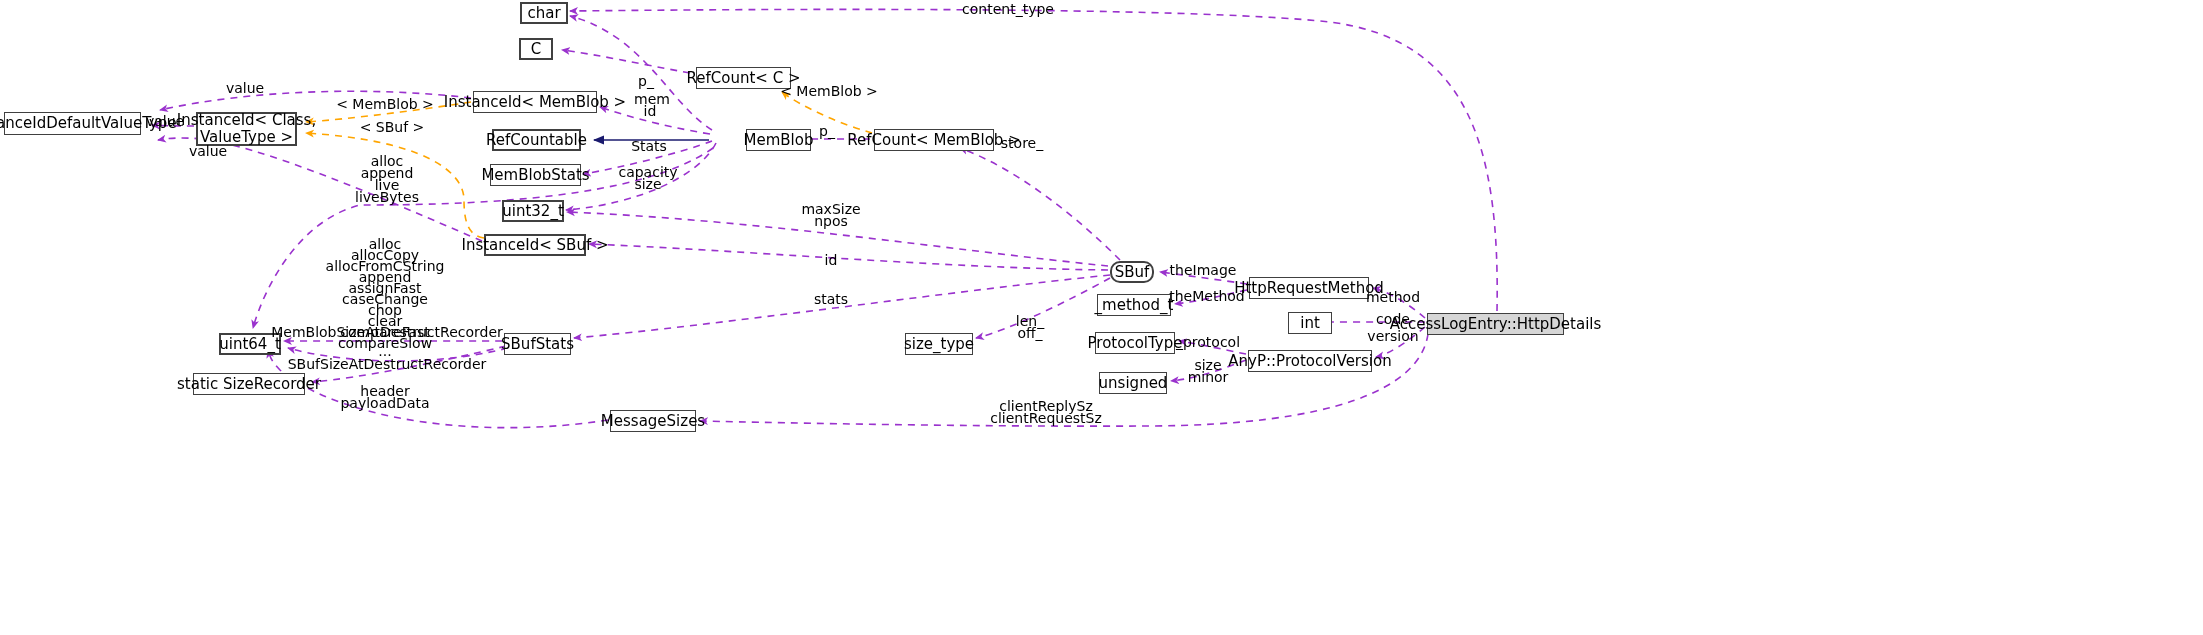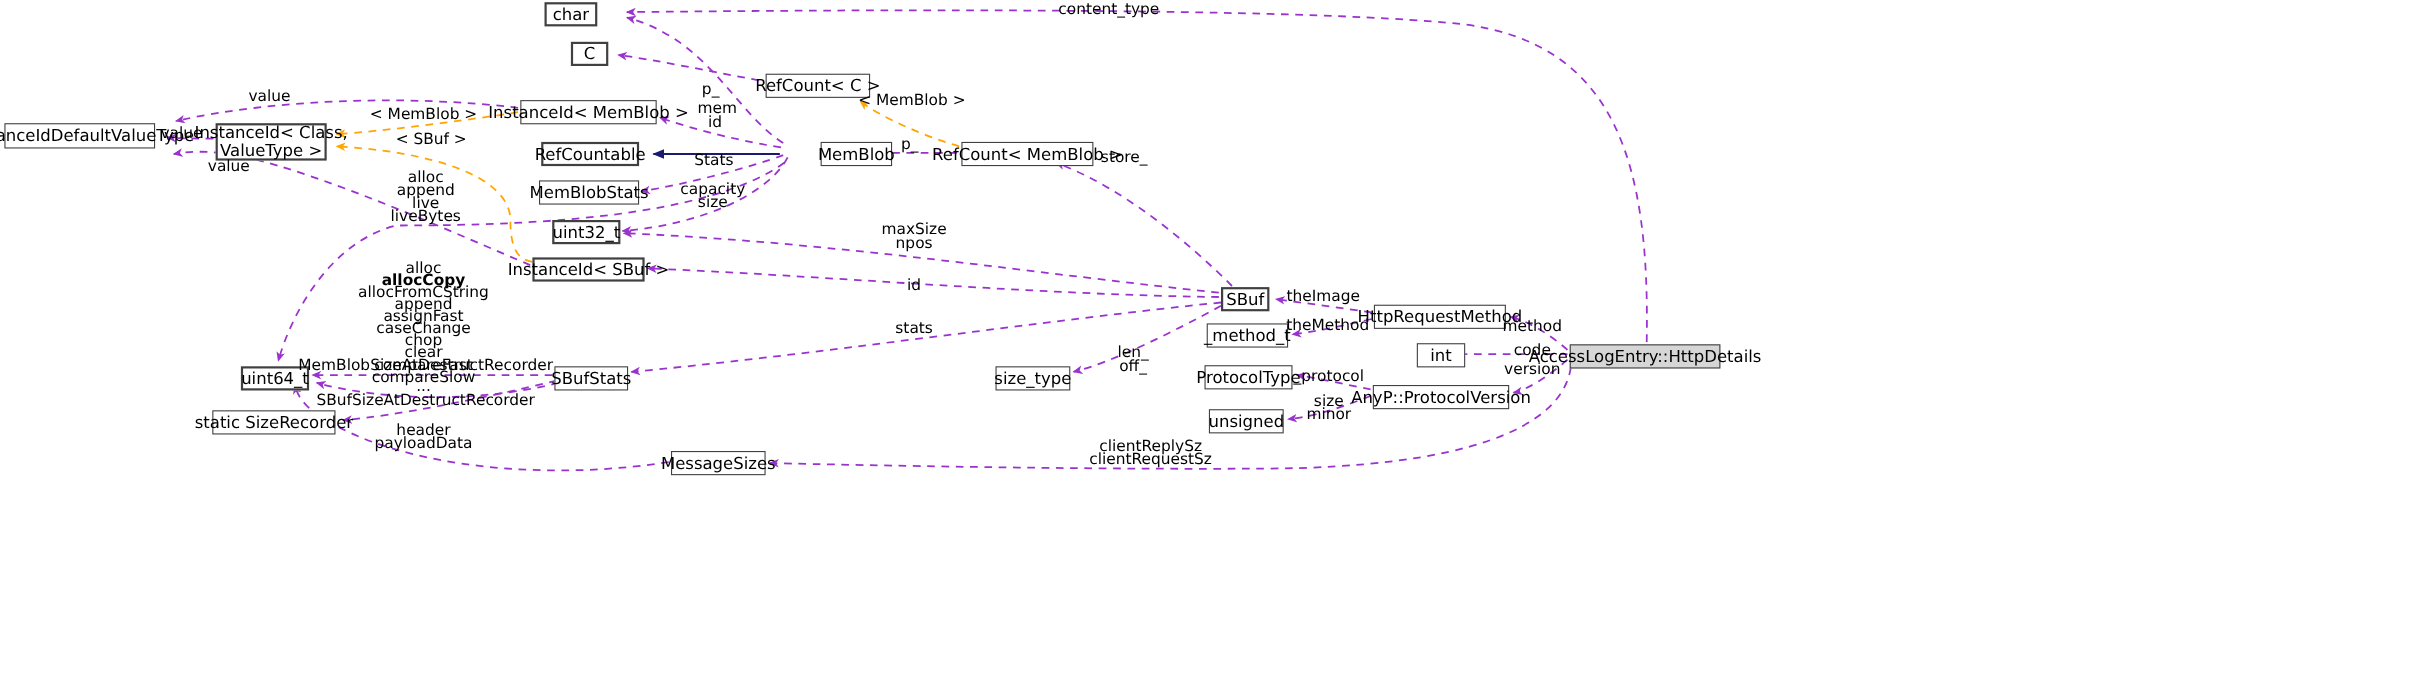--- a/index.html
+++ b/index.html
@@ -123,21 +123,21 @@
 
       <path d="M872,133 C840,124 800,106 782,92" marker-end="url(#ar-orange)"></path>
     </g>
 
     <g fill="none" stroke-width="1.6" stroke="#1a1a6e">
 
       <path d="M709,140 L594,140" marker-end="url(#ar-navy)"></path>
     </g>
   </svg>
 
-  <div class="node thick" style="left:495px;top:2px;width:48px;height:22px;">char</div>
+  <div class="node thick" style="left:520px;top:2px;width:48px;height:22px;">char</div>
 
   <div class="node thick" style="left:519px;top:38px;width:34px;height:22px;">C</div>
 
   <div class="node" style="left:696px;top:67px;width:95px;height:22px;">RefCount&lt; C &gt;</div>
 
   <div class="node" style="left:473px;top:91px;width:124px;height:22px;">InstanceId&lt; MemBlob &gt;</div>
 
   <div class="node" style="left:4px;top:112px;width:137px;height:23px;">InstanceIdDefaultValueType</div>
 
   <div class="node thick" style="left:196px;top:112px;width:101px;height:34px;">InstanceId&lt; Class,
@@ -148,21 +148,21 @@
   <div class="node" style="left:711px;top:129px;width:65px;height:22px;margin-left:35px;">MemBlob</div>
 
   <div class="node" style="left:874px;top:129px;width:120px;height:22px;">RefCount&lt; MemBlob &gt;</div>
 
   <div class="node" style="left:490px;top:164px;width:91px;height:22px;">MemBlobStats</div>
 
   <div class="node thick" style="left:502px;top:200px;width:62px;height:22px;">uint32_t</div>
 
   <div class="node thick" style="left:484px;top:234px;width:102px;height:22px;">InstanceId&lt; SBuf &gt;</div>
 
-  <div class="node thick" style="left:1110px;top:261px;width:44px;height:22px;">SBuf</div>
+  <div class="node thick" style="left:1110px;top:261px;width:44px;height:22px;border-radius:10px;">SBuf</div>
 
   <div class="node" style="left:1249px;top:277px;width:120px;height:22px;">HttpRequestMethod</div>
 
   <div class="node" style="left:1097px;top:294px;width:74px;height:22px;">_method_t</div>
 
   <div class="node" style="left:1288px;top:312px;width:44px;height:22px;">int</div>
 
   <div class="node focus" style="left:1427px;top:313px;width:137px;height:22px;">AccessLogEntry::HttpDetails</div>
 
   <div class="node" style="left:504px;top:333px;width:67px;height:22px;">SBufStats</div>
@@ -197,21 +197,21 @@
   <div class="elabel" style="left:648px;top:177px;">size</div>
   <div class="elabel" style="left:387px;top:154px;">alloc</div>
   <div class="elabel" style="left:387px;top:166px;">append</div>
   <div class="elabel" style="left:387px;top:178px;">live</div>
   <div class="elabel" style="left:387px;top:190px;">liveBytes</div>
   <div class="elabel" style="left:1022px;top:136px;">store_</div>
   <div class="elabel" style="left:831px;top:202px;">maxSize</div>
   <div class="elabel" style="left:831px;top:214px;">npos</div>
   <div class="elabel" style="left:831px;top:253px;">id</div>
   <div class="elabel" style="left:385px;top:237px;">alloc</div>
-  <div class="elabel" style="left:385px;top:248px;font-weight:bold;">allocCopy</div>
+  <div class="elabel" style="left:385px;top:248px;">allocCopy</div>
   <div class="elabel" style="left:385px;top:259px;">allocFromCString</div>
   <div class="elabel" style="left:385px;top:270px;">append</div>
   <div class="elabel" style="left:385px;top:281px;">assignFast</div>
   <div class="elabel" style="left:385px;top:292px;">caseChange</div>
   <div class="elabel" style="left:385px;top:303px;">chop</div>
   <div class="elabel" style="left:385px;top:314px;">clear</div>
   <div class="elabel" style="left:385px;top:325px;">compareFast</div>
   <div class="elabel" style="left:385px;top:336px;">compareSlow</div>
   <div class="elabel" style="left:385px;top:344px;">...</div>
   <div class="elabel" style="left:831px;top:292px;">stats</div>

